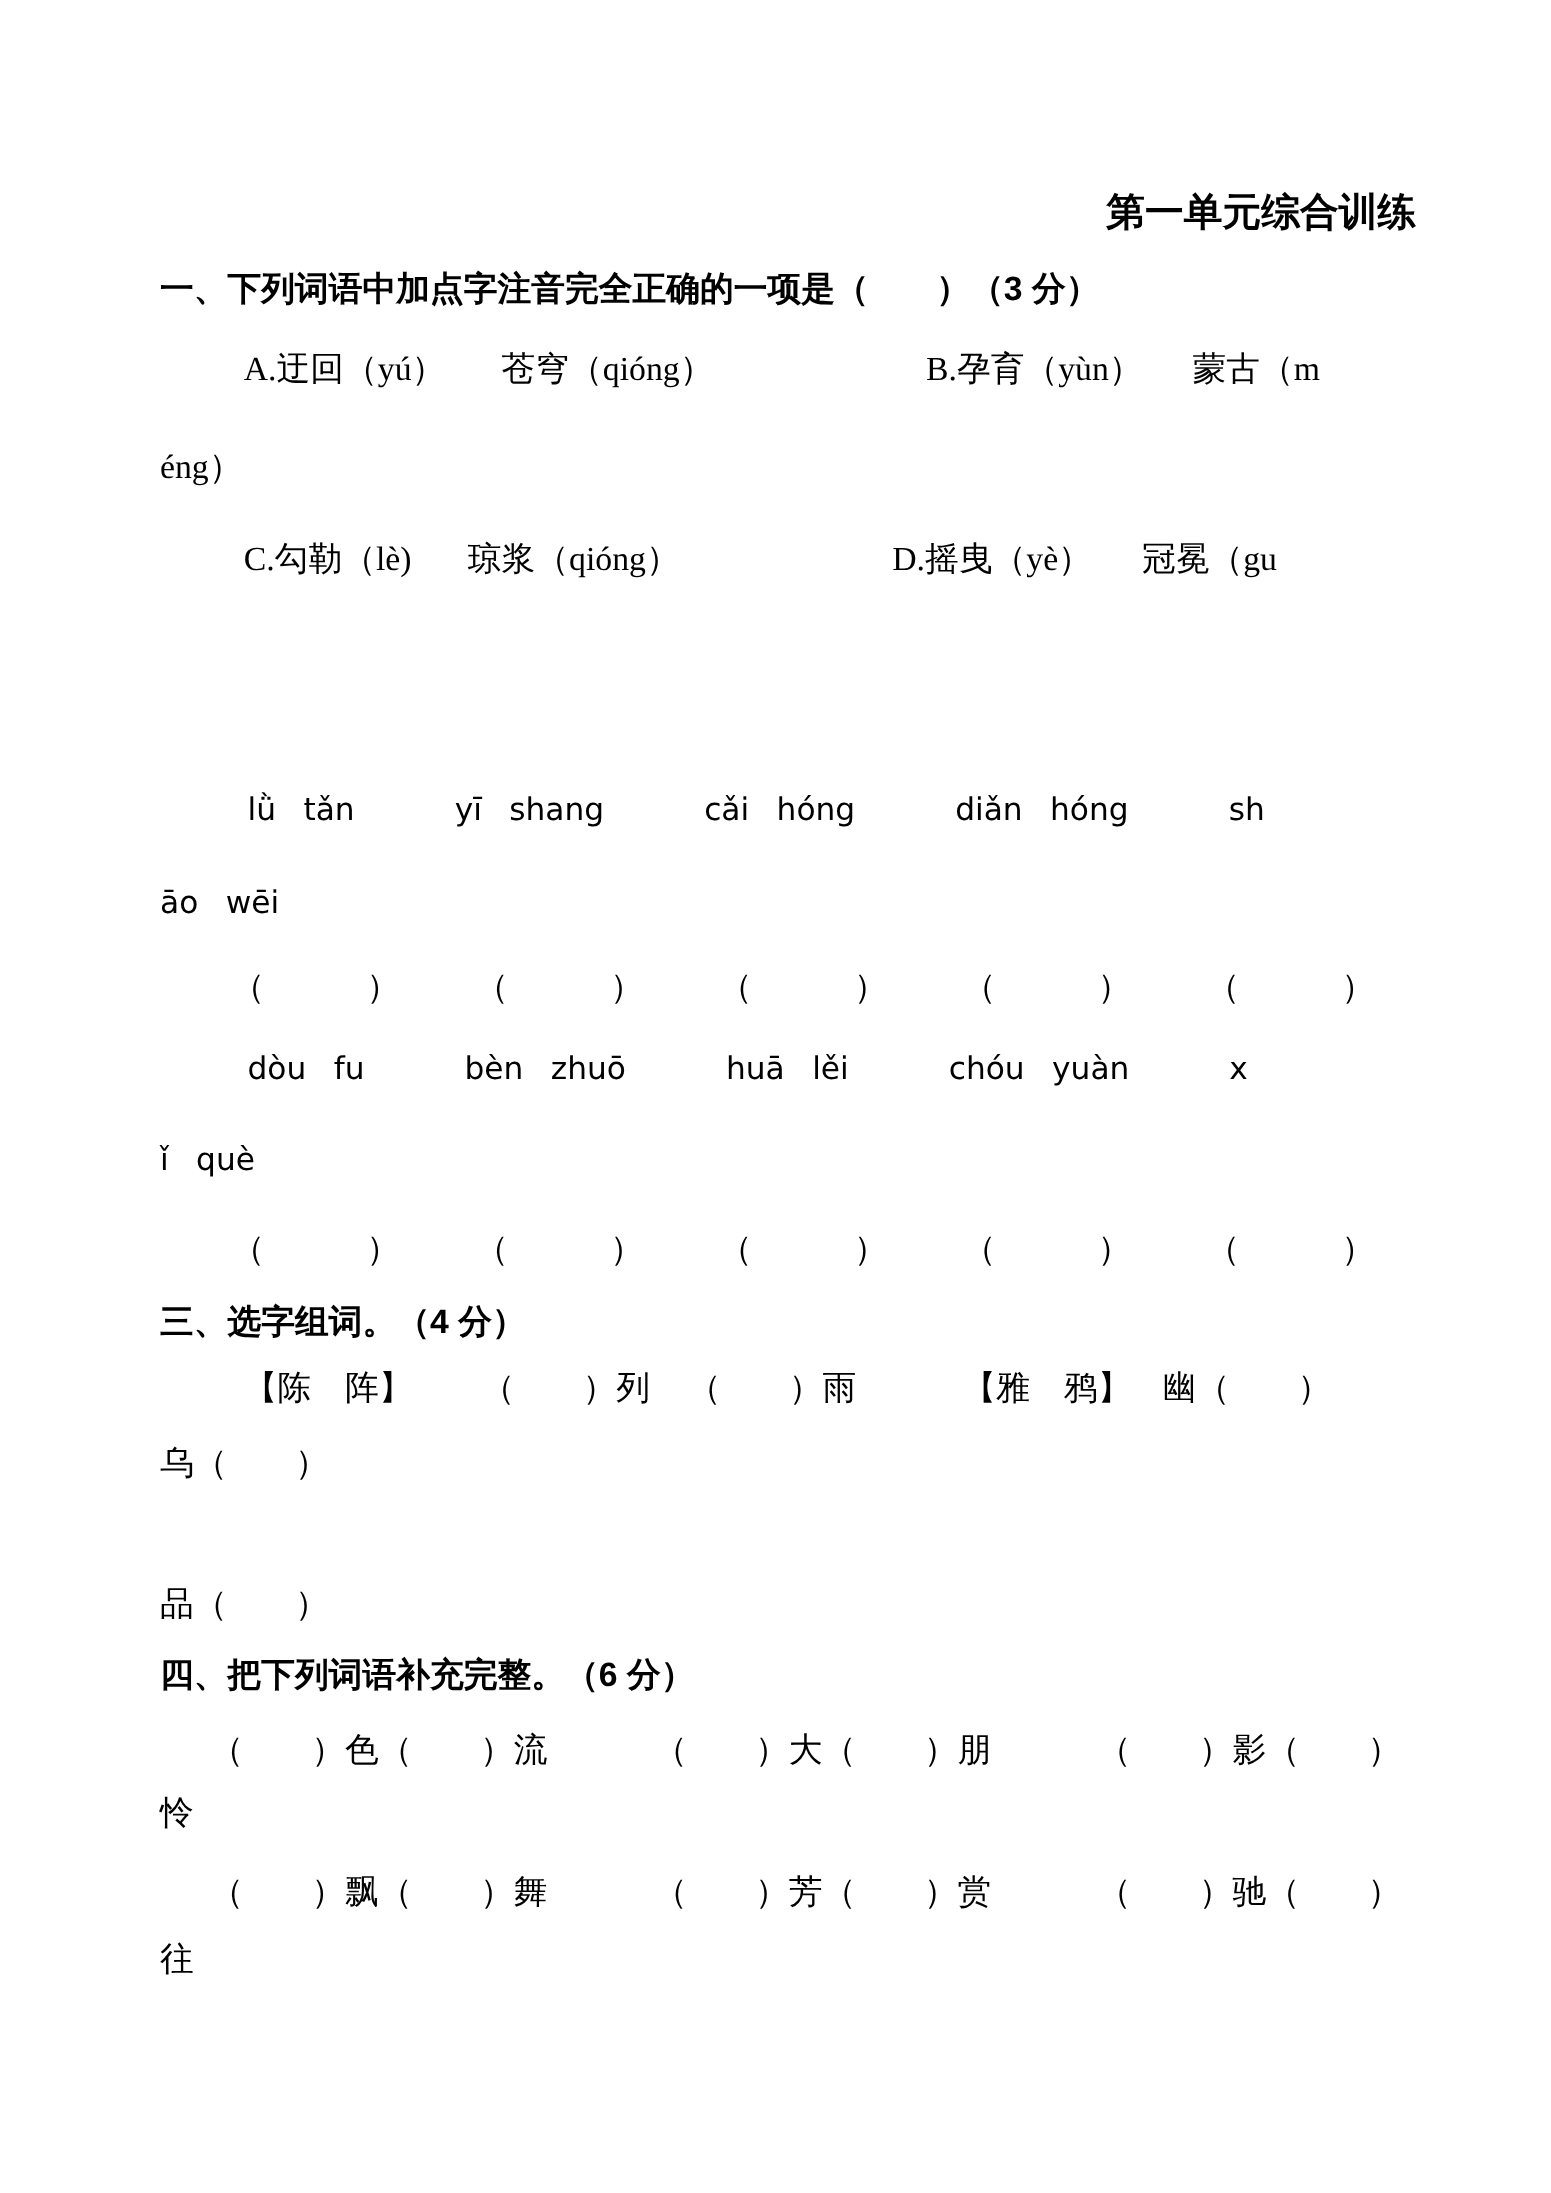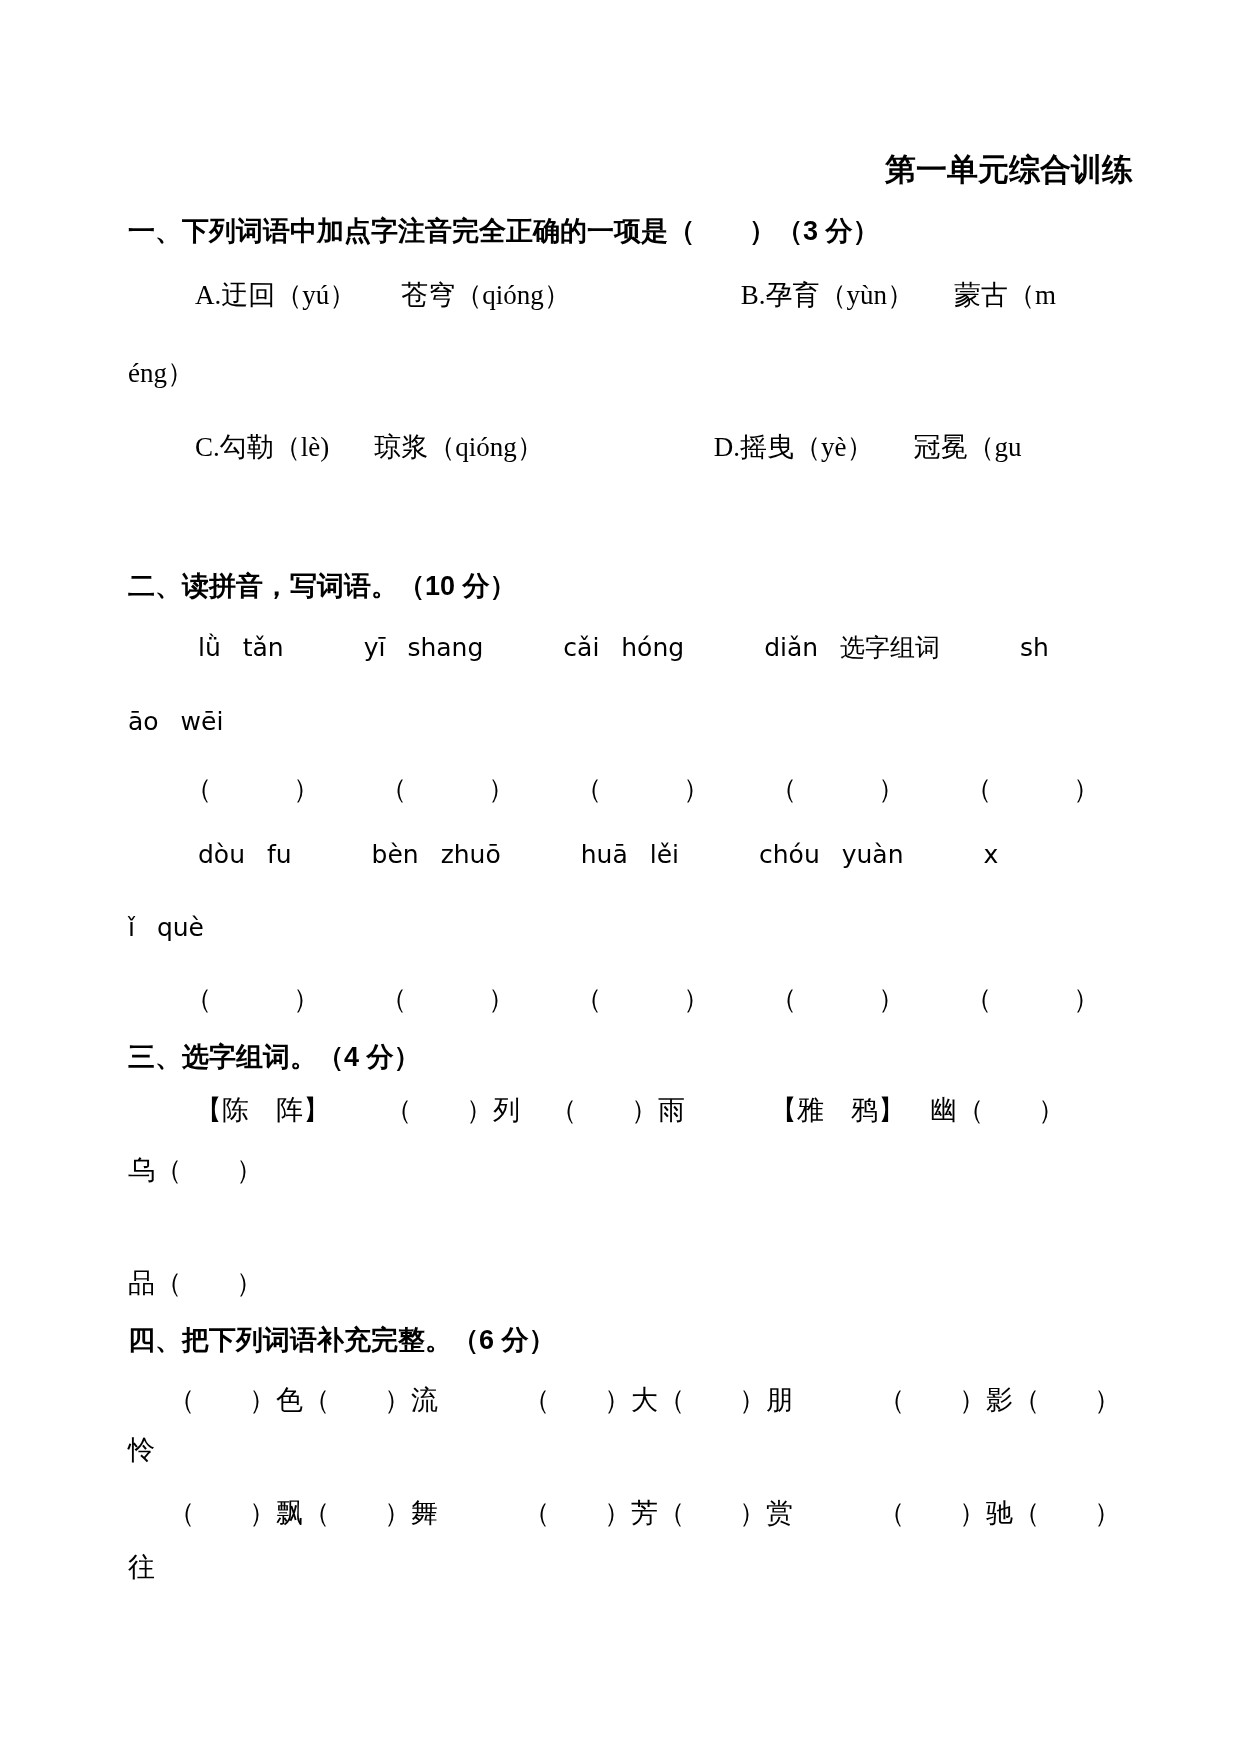--- a/index.html
+++ b/index.html
@@ -76,27 +76,26 @@
     <span class="seg g40">蒙古（m</span>
   </div>
 
   <div class="line row ind67" style="top:430px">
     <span class="seg">C.勾勒（lè)</span>
     <span class="seg g45">琼浆（qióng）</span>
     <span class="seg g170">D.摇曳（yè）</span>
     <span class="seg g40">冠冕（gu</span>
   </div>
 
-  <div class="line qheader" style="top:569px">二、读拼音，写词语。（10 分）</div>
 
   <div class="line row pinyin ind70" style="top:631px">
     <span class="seg">lǜ tǎn</span>
     <span class="seg g80">yī shang</span>
     <span class="seg g80">cǎi hóng</span>
-    <span class="seg g80">diǎn 选字组词</span>
+    <span class="seg g80">diǎn hóng</span>
     <span class="seg g80">sh</span>
   </div>
   <div class="line pinyin" style="top:705px">āo wēi</div>
 
   <div class="line row ind57" style="top:772px">
     <span class="seg">（　　　）</span>
     <span class="seg g60">（　　　）</span>
     <span class="seg g60">（　　　）</span>
     <span class="seg g60">（　　　）</span>
     <span class="seg g60">（　　　）</span>

